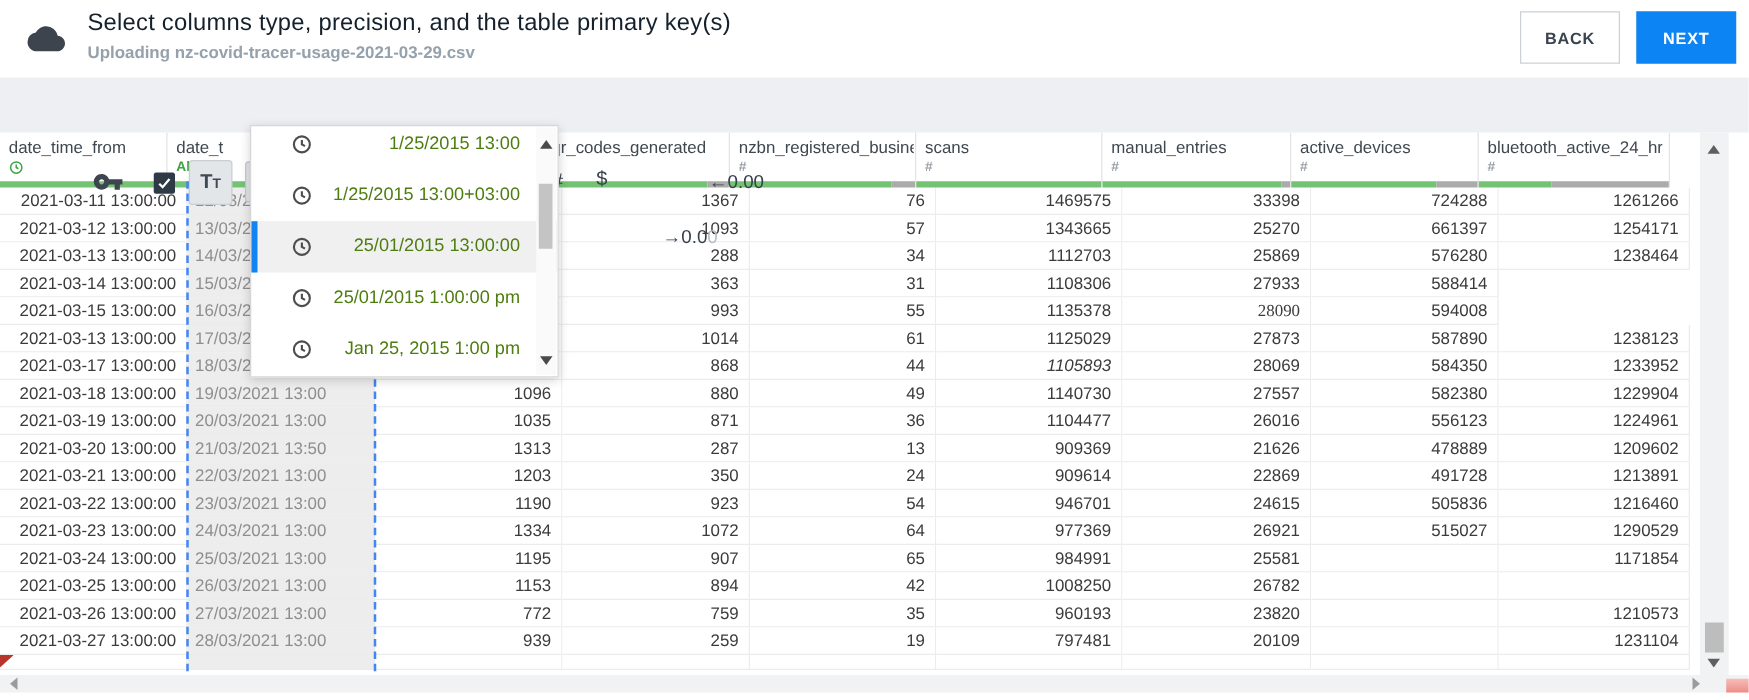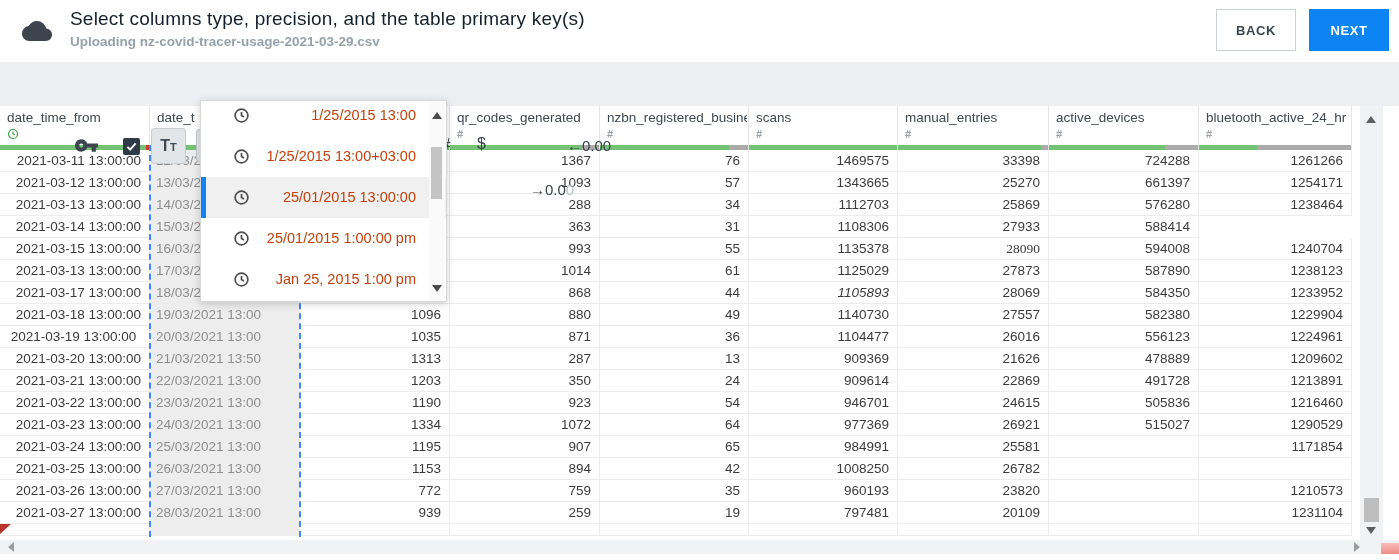--- a/index.html
+++ b/index.html
@@ -55,21 +55,21 @@
   .col-dash{position:absolute;top:145px;height:392px;width:0;border-left:2px dashed #4285f4;z-index:4;}
   .red-flag{position:absolute;left:0;top:524px;width:11px;height:10px;background:#b8352b;clip-path:polygon(0 0,100% 0,0 100%);z-index:5;}
   
   .menu{position:absolute;left:200px;top:100px;width:247px;height:202px;background:#fff;border:1px solid #d6d6d6;
         box-shadow:0 2px 8px rgba(0,0,0,.18);z-index:10;overflow:hidden;box-sizing:border-box;}
   .menu-items{margin-top:-6px;}
   .mitem{position:relative;height:41px;cursor:pointer;}
   .mitem.sel{background:#f0f0f0;}
   .mitem.sel::before{content:"";position:absolute;left:0;top:0;bottom:0;width:5px;background:#1283f3;}
   .mitem .m-clock{position:absolute;left:32px;top:12px;width:17px;height:17px;color:#4d4d4d;}
-  .mitem .m-label{position:absolute;right:30px;top:12px;font-size:14.5px;color:#c2410c;white-space:nowrap;}
+  .mitem .m-label{position:absolute;right:30px;top:12px;font-size:14.5px;color:#4d7c0f;white-space:nowrap;}
   .menu-scroll{position:absolute;right:1px;top:1px;bottom:1px;width:16px;background:#fafafa;}
   .menu-scroll .thumb{position:absolute;left:2px;width:11px;top:45px;height:52px;background:#c4c4c4;}
   
   .tri{width:0;height:0;position:absolute;}
   .tri-up{border-left:5px solid transparent;border-right:5px solid transparent;border-bottom:7px solid #5f5f5f;}
   .tri-down{border-left:5px solid transparent;border-right:5px solid transparent;border-top:7px solid #5f5f5f;}
   .tri-left{border-top:5px solid transparent;border-bottom:5px solid transparent;border-right:6px solid #9b9b9b;}
   .tri-right{border-top:5px solid transparent;border-bottom:5px solid transparent;border-left:6px solid #9b9b9b;}
   .vscroll{position:absolute;left:1360px;top:106px;width:23px;height:434px;background:#f1f2f3;z-index:3;}
   .vscroll .vthumb{position:absolute;left:4px;width:15px;top:392px;height:24px;background:#bdbdbd;}
@@ -111,21 +111,21 @@
       </svg>
   </div>
   <span class="tool-sym num-sym">#</span>
   <span class="tool-sym cur-sym">$</span>
   <span class="prec prec-inc"><span>→</span><span>0.0</span><span class="light">0</span></span>
   <span class="prec prec-dec"><span>←</span><span>0.00</span></span>
 </div>
 
 <div class="grid" id="grid">
     <div class="grid-header">
-      <div class="hcell" style="width: 150px;">
+      <div class="hcell" style="width: 134px;">
         <div class="hname">date_time_from</div>
         <div class="hglyph green"><svg viewBox="0 0 24 24" fill="none" stroke="currentColor" stroke-width="2.4">
             <circle cx="12" cy="12" r="9"></circle>
             <path d="M12 7v5l3.5 2"></path>
           </svg></div>
         <div class="hbar">
           <div style="width: 98%; background: rgb(116, 194, 116);"></div>
           <div style="width: 2%; background: rgb(204, 58, 48);"></div>
         </div>
       </div>
@@ -237,21 +237,20 @@
     </div>
     <div class="trow">
       <div class="tcell num" style="width: 150px;">2021-03-15 13:00:00</div>
       <div class="tcell sel" style="width: 150px;">16/03/2021 13:00</div>
       <div class="tcell num" style="width: 150px;"></div>
       <div class="tcell num" style="width: 150px;">993</div>
       <div class="tcell num" style="width: 149px;">55</div>
       <div class="tcell num" style="width: 149px;">1135378</div>
       <div class="tcell num" style="width: 151px; font-family: Liberation Serif, serif;">28090</div>
       <div class="tcell num" style="width: 150px;">594008</div>
-      <div class="tcell num" style="width: 153px;">1240704</div>
     </div>
     <div class="trow">
       <div class="tcell num" style="width: 150px;">2021-03-13 13:00:00</div>
       <div class="tcell sel" style="width: 150px;">17/03/2021 13:00</div>
       <div class="tcell num" style="width: 150px;"></div>
       <div class="tcell num" style="width: 150px;">1014</div>
       <div class="tcell num" style="width: 149px;">61</div>
       <div class="tcell num" style="width: 149px;">1125029</div>
       <div class="tcell num" style="width: 151px;">27873</div>
       <div class="tcell num" style="width: 150px;">587890</div>
@@ -273,21 +272,21 @@
       <div class="tcell sel" style="width: 150px;">19/03/2021 13:00</div>
       <div class="tcell num" style="width: 150px;">1096</div>
       <div class="tcell num" style="width: 150px;">880</div>
       <div class="tcell num" style="width: 149px;">49</div>
       <div class="tcell num" style="width: 149px;">1140730</div>
       <div class="tcell num" style="width: 151px;">27557</div>
       <div class="tcell num" style="width: 150px;">582380</div>
       <div class="tcell num" style="width: 153px;">1229904</div>
     </div>
     <div class="trow">
-      <div class="tcell num" style="width: 150px; text-align: center;">2021-03-19 13:00:00</div>
+      <div class="tcell num" style="width: 150px;">2021-03-19 13:00:00</div>
       <div class="tcell sel" style="width: 150px;">20/03/2021 13:00</div>
       <div class="tcell num" style="width: 150px;">1035</div>
       <div class="tcell num" style="width: 150px;">871</div>
       <div class="tcell num" style="width: 149px;">36</div>
       <div class="tcell num" style="width: 149px;">1104477</div>
       <div class="tcell num" style="width: 151px;">26016</div>
       <div class="tcell num" style="width: 150px;">556123</div>
       <div class="tcell num" style="width: 153px;">1224961</div>
     </div>
     <div class="trow">

